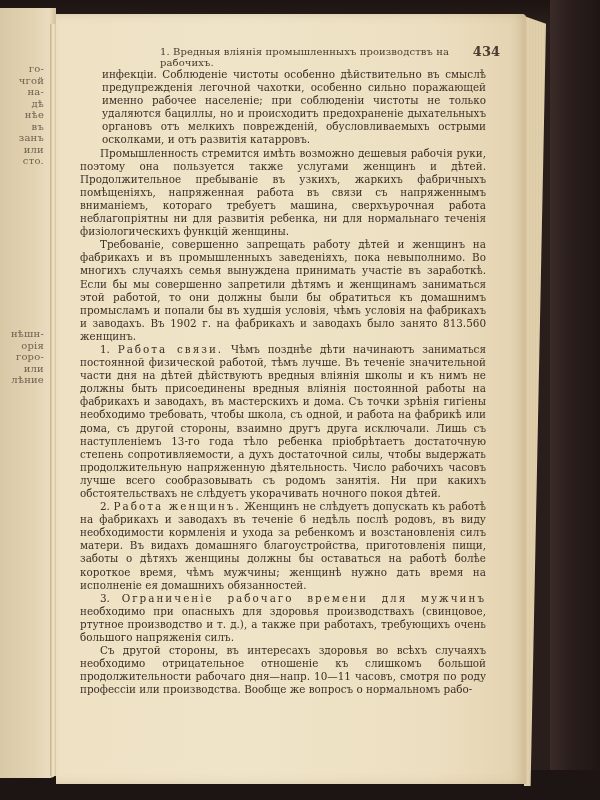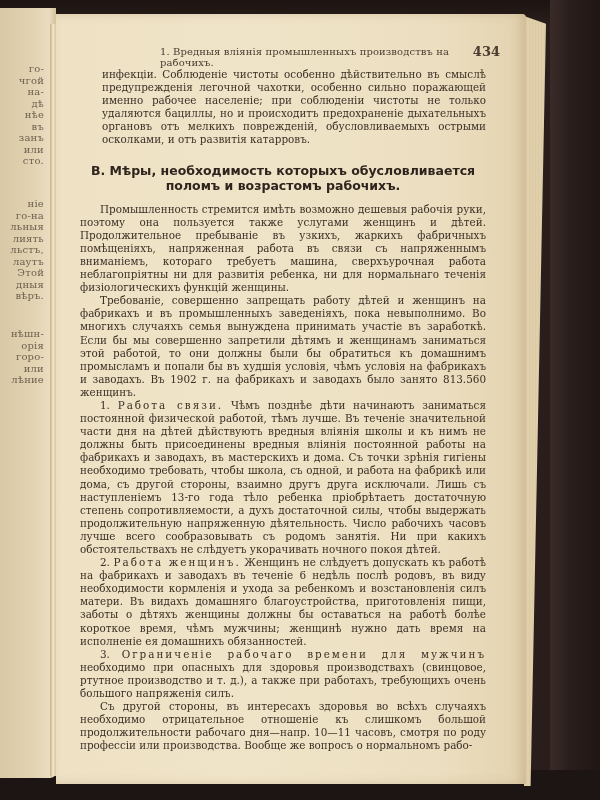--- a/index.html
+++ b/index.html
@@ -77,52 +77,39 @@
 <div class="left-page">
   <div class="frag" style="top:55px">го-
 чгой
 на-
 дѣ
 нѣе
 въ
 занъ
 или
 сто.</div>
-  <div class="frag" style="top:190px">ніе
-го-на
-льныя
-лиять
-льстъ,
-лаутъ
-Этой
-дныя
-вѣръ.</div>
   <div class="frag" style="top:320px">нѣшн-
 орія
 горо-
 или
 лѣние</div>
 </div>
 <div class="gutter"></div>
 
 <div class="page-edges"></div>
 
 <div class="page">
   <div class="running-head" style="top:30px">
     <span class="title">1. Вредныя вліянія промышленныхъ производствъ на рабочихъ.</span>
     <span class="pnum">434</span>
   </div>
 
   <div class="content" style="top:54px">
     <p class="para noindent">инфекціи. Соблюденіе чистоты особенно дѣйствительно въ смыслѣ предупрежденія легочной чахотки, особенно сильно поражающей именно рабочее населеніе; при соблюденіи чистоты не только удаляются бациллы, но и происходитъ предохраненіе дыхательныхъ органовъ отъ мелкихъ поврежденій, обусловливаемыхъ острыми осколками, и отъ развитія катарровъ.</p>
 
-    <div class="heading">
-      <div>В. Мѣры, необходимость которыхъ обусловливается</div>
-      <div>поломъ и возрастомъ рабочихъ.</div>
-    </div>
 
     <p class="para">Промышленность стремится имѣть возможно дешевыя рабочія руки, поэтому она пользуется также услугами женщинъ и дѣтей. Продолжительное пребываніе въ узкихъ, жаркихъ фабричныхъ помѣщеніяхъ, напряженная работа въ связи съ напряженнымъ вниманіемъ, котораго требуетъ машина, сверхъурочная работа неблагопріятны ни для развитія ребенка, ни для нормальнаго теченія физіологическихъ функцій женщины.</p>
     <p class="para">Требованіе, совершенно запрещать работу дѣтей и женщинъ на фабрикахъ и въ промышленныхъ заведеніяхъ, пока невыполнимо. Во многихъ случаяхъ семья вынуждена принимать участіе въ заработкѣ. Если бы мы совершенно запретили дѣтямъ и женщинамъ заниматься этой работой, то они должны были бы обратиться къ домашнимъ промысламъ и попали бы въ худшія условія, чѣмъ условія на фабрикахъ и заводахъ. Въ 1902 г. на фабрикахъ и заводахъ было занято 813.560 женщинъ.</p>
 
     <p class="para">
       <span>1.</span>
       <span class="spaced">Работа связи.</span>
       <span>Чѣмъ позднѣе дѣти начинаютъ заниматься постоянной физической работой, тѣмъ лучше. Въ теченіе значительной части дня на дѣтей дѣйствуютъ вредныя вліянія школы и къ нимъ не должны быть присоединены вредныя вліянія постоянной работы на фабрикахъ и заводахъ, въ мастерскихъ и дома. Съ точки зрѣнія гигіены необходимо требовать, чтобы школа, съ одной, и работа на фабрикѣ или дома, съ другой стороны, взаимно другъ друга исключали. Лишь съ наступленіемъ 13-го года тѣло ребенка пріобрѣтаетъ достаточную степень сопротивляемости, а духъ достаточной силы, чтобы выдержать продолжительную напряженную дѣятельность. Число рабочихъ часовъ лучше всего сообразовывать съ родомъ занятія. Ни при какихъ обстоятельствахъ не слѣдуетъ укорачивать ночного покоя дѣтей.</span>
     </p>
     <p class="para">

